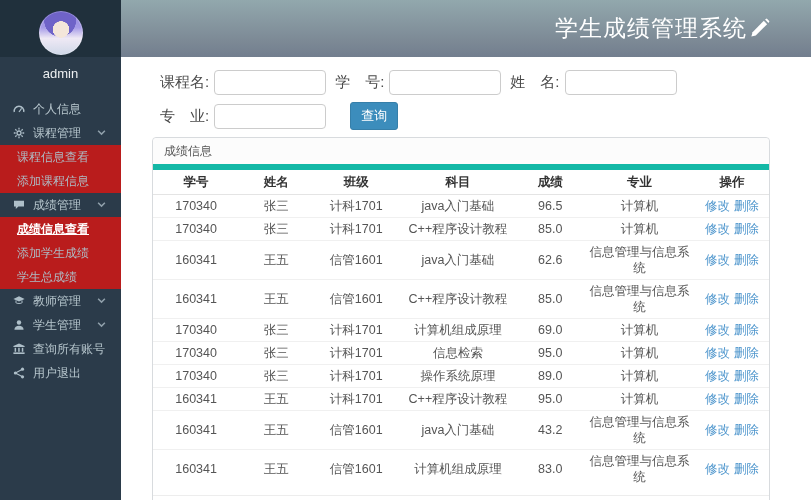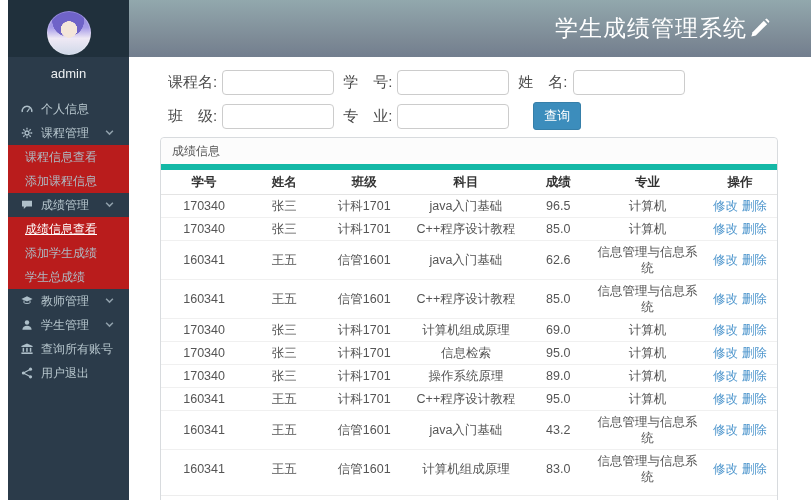--- a/index.html
+++ b/index.html
@@ -1,36 +1,36 @@
 <!DOCTYPE html>
 <html><head>
 <meta charset="utf-8">
 <style>
   * { margin:0; padding:0; box-sizing:border-box; }
   html,body { width:811px; height:500px; overflow:hidden; }
   body { font-family:"Liberation Sans","DejaVu Sans",sans-serif; background:#fff; }
   .app { display:flex; width:811px; height:500px; }
 
   
-  .sidebar { width:121px; flex:0 0 121px; background:#2b3b4a; display:flex; flex-direction:column;margin-left:8px; }
+  .sidebar { width:121px; flex:0 0 121px; background:#2b3b4a; display:flex; flex-direction:column; }
   .sidebar-head { height:57px; background:#20303c; display:flex; justify-content:center; }
   .avatar { width:44px; height:44px; border-radius:50%; margin-top:11px; overflow:hidden;
     background:
       radial-gradient(circle at 50% 42%, #f4e6da 0 24%, rgba(0,0,0,0) 25%),
       radial-gradient(circle at 48% 22%, #6f63c8 0 38%, rgba(0,0,0,0) 39%),
       linear-gradient(180deg,#8d82da 0%,#a79ce8 38%,#efe9f5 62%,#cfd8e8 100%);
     box-shadow: inset 0 0 0 1px rgba(255,255,255,.25); }
   .username { color:#eceff1; font-size:13px; text-align:center; padding:9px 0 16px; }
   .menu { flex:1; }
   .mi { height:24px; display:flex; align-items:center; padding:0 8px 0 13px; color:#b8c7ce; font-size:12px; cursor:pointer; white-space:nowrap; }
   .mi .ic { width:13px; height:12px; margin-right:7px; display:inline-flex; align-items:center; flex:0 0 13px; }
   .mi .ic svg { width:12px; height:12px; display:block; }
   .mi.sub { background:#b91c1c; padding-left:17px; color:#aebcc5; }
   .mi.sub .ml { font-size:12px; }
-  .mi.active .ml { color:#fff; font-weight:normal; text-decoration:underline;text-align:center; }
+  .mi.active .ml { color:#fff; font-weight:bold; text-decoration:underline;text-align:center; }
   .chev { margin-left:auto; width:9px !important; flex:0 0 9px !important; }
   .chev svg { width:8px; height:6px; }
 
   
   .main { flex:1; display:flex; flex-direction:column; background:#fff; min-width:0; }
   .topbar { height:57px; flex:0 0 57px; background:linear-gradient(180deg,#92a8ad 0%,#7d8a96 70%,#727e8e 100%);
     display:flex; align-items:center; justify-content:flex-end; padding-right:41px; }
   .app-title { color:#fff; font-size:23px; letter-spacing:1px; display:flex; align-items:center; }
   .title-pencil { width:21px; height:21px; margin-left:2px; display:inline-flex; }
   .content { flex:1; padding:13px 41px 0 31px; overflow:hidden; position:relative; }
@@ -203,24 +203,20 @@
             <span class="fg">
               <span class="fl">学　号:</span>
               <input class="fi" style="">
             </span>
             <span class="fg">
               <span class="fl">姓　名:</span>
               <input class="fi" style="">
             </span>
           </div>
         <div class="srow">
-          <span class="fg">
-              <span class="fl">班　级:</span>
-              <input class="fi" style="">
-            </span>
             <span class="fg">
               <span class="fl">专　业:</span>
               <input class="fi" style="">
             </span>
             <button class="btn btn-query">查询</button>
         </div>
       </div>
 
       <section class="panel">
         <div class="panel-heading">成绩信息</div>

